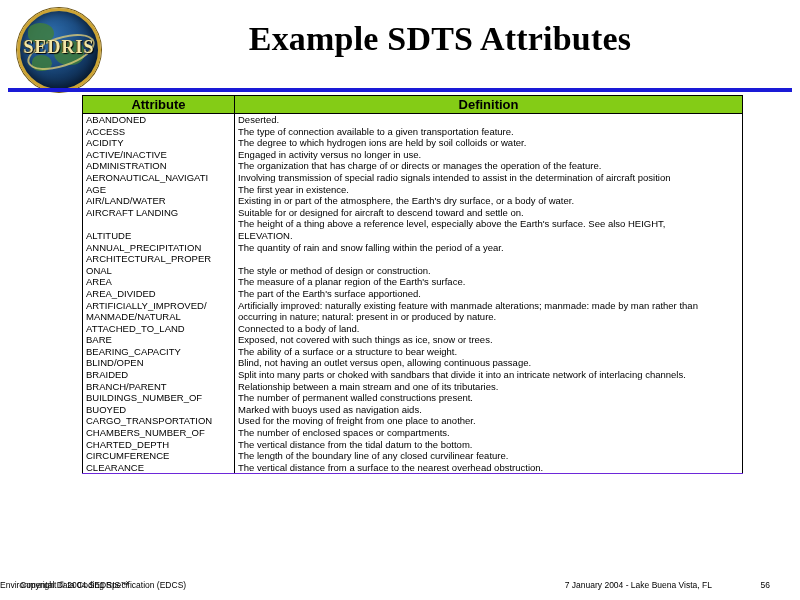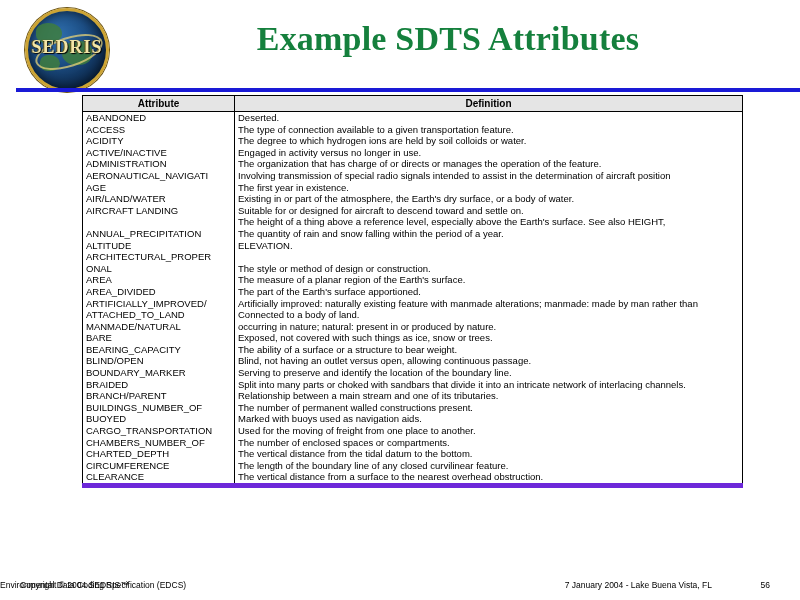--- a/index.html
+++ b/index.html
@@ -19,21 +19,21 @@
     position: relative;
     width: 800px;
     height: 600px;
     box-sizing: border-box;
   }
 
   
   .header {
     position: absolute;
     top: 0;
-    left: 8px;
+    left: 0;
     width: 708px;
     height: 90px;
     padding-left: 20px;
   }
   .logo {
     position: absolute;
     left: 17px;
     top: 8px;
     width: 78px;
     height: 78px;
@@ -79,21 +79,21 @@
   }
   .slide-title {
     position: absolute;
     left: 110px;
     top: 20px;
     width: 660px;
     text-align: center;
     font-family: "Liberation Serif", serif;
     font-weight: bold;
     font-size: 34px;
-    color: #15803d;
+    color: #000000;
     letter-spacing: 0.2px;
   }
   .title-rule {
     position: absolute;
     left: 8px;
     top: 88px;
     width: 784px;
     height: 4px;
     background: #1a1ad6;
   }
@@ -105,40 +105,40 @@
     top: 95px;
     width: 660px;
   }
   table.attrs {
     border-collapse: collapse;
     width: 660px;
     table-layout: fixed;
     font-size: 9.5px;
   }
   table.attrs th {
-    background: #e5e5e5;
+    background: #84cc16;
     border: 1px solid #000000;
     font-weight: bold;
-    font-size: 10px;
+    font-size: 13px;
     padding: 1px 2px;
     text-align: center;
     height: 13px;
   }
   table.attrs td {
     border-left: 1px solid #000000;
     border-right: 1px solid #000000;
     padding: 0px 3px;
     vertical-align: top;
     line-height: 11.6px;
     height: 11.6px;
     white-space: nowrap;
     overflow: hidden;
   }
   table.attrs tr:last-child td {
-    border-bottom: 5px solid #6d28d9;
+    border-bottom: 1px solid #6d28d9;
   }
   col.c-term { width: 152px; }
   col.c-def  { width: 508px; }
   .term { color: #000; margin-top: 28px; }
   .def  { color: #000; }
 
   
   .footer {
     position: absolute;
     left: 0;
@@ -235,70 +235,66 @@
           </tr>
           <tr>
             <td class="term">AIRCRAFT LANDING</td>
             <td class="def">Suitable for or designed for aircraft to descend toward and settle on.</td>
           </tr>
           <tr>
             <td class="term"></td>
             <td class="def">The height of a thing above a reference level, especially above the Earth's surface. See also HEIGHT,</td>
           </tr>
           <tr>
+            <td class="term">ALTITUDE</td>
+            <td class="def">ELEVATION.</td>
+          </tr>
+          <tr>
             <td class="term">ANNUAL_PRECIPITATION</td>
             <td class="def">The quantity of rain and snow falling within the period of a year.</td>
           </tr>
           <tr>
-            <td class="term">ALTITUDE</td>
-            <td class="def">ELEVATION.</td>
-          </tr>
-          <tr>
             <td class="term">ARCHITECTURAL_PROPER</td>
             <td class="def"></td>
           </tr>
           <tr>
             <td class="term">ONAL</td>
             <td class="def">The style or method of design or construction.</td>
           </tr>
           <tr>
             <td class="term">AREA</td>
             <td class="def">The measure of a planar region of the Earth's surface.</td>
           </tr>
           <tr>
             <td class="term">AREA_DIVIDED</td>
             <td class="def">The part of the Earth's surface apportioned.</td>
           </tr>
           <tr>
             <td class="term">ARTIFICIALLY_IMPROVED/</td>
             <td class="def">Artificially improved: naturally existing feature with manmade alterations; manmade: made by man rather than</td>
           </tr>
           <tr>
+            <td class="term">MANMADE/NATURAL</td>
+            <td class="def">occurring in nature; natural: present in or produced by nature.</td>
+          </tr>
+          <tr>
             <td class="term">ATTACHED_TO_LAND</td>
             <td class="def">Connected to a body of land.</td>
           </tr>
           <tr>
-            <td class="term">MANMADE/NATURAL</td>
-            <td class="def">occurring in nature; natural: present in or produced by nature.</td>
-          </tr>
-          <tr>
             <td class="term">BARE</td>
             <td class="def">Exposed, not covered with such things as ice, snow or trees.</td>
           </tr>
           <tr>
             <td class="term">BEARING_CAPACITY</td>
             <td class="def">The ability of a surface or a structure to bear weight.</td>
           </tr>
           <tr>
             <td class="term">BLIND/OPEN</td>
             <td class="def">Blind, not having an outlet versus open, allowing continuous passage.</td>
-          </tr>
-          <tr>
-            <td class="term">BOUNDARY_MARKER</td>
-            <td class="def">Serving to preserve and identify the location of the boundary line.</td>
           </tr>
           <tr>
             <td class="term">BRAIDED</td>
             <td class="def">Split into many parts or choked with sandbars that divide it into an intricate network of interlacing channels.</td>
           </tr>
           <tr>
             <td class="term">BRANCH/PARENT</td>
             <td class="def">Relationship between a main stream and one of its tributaries.</td>
           </tr>
           <tr>

